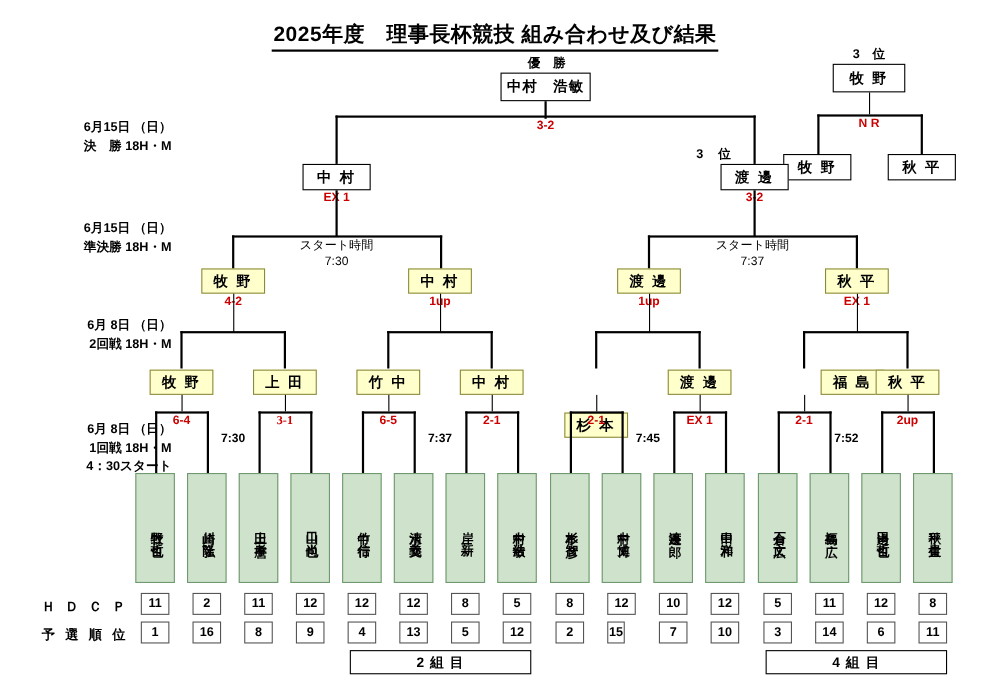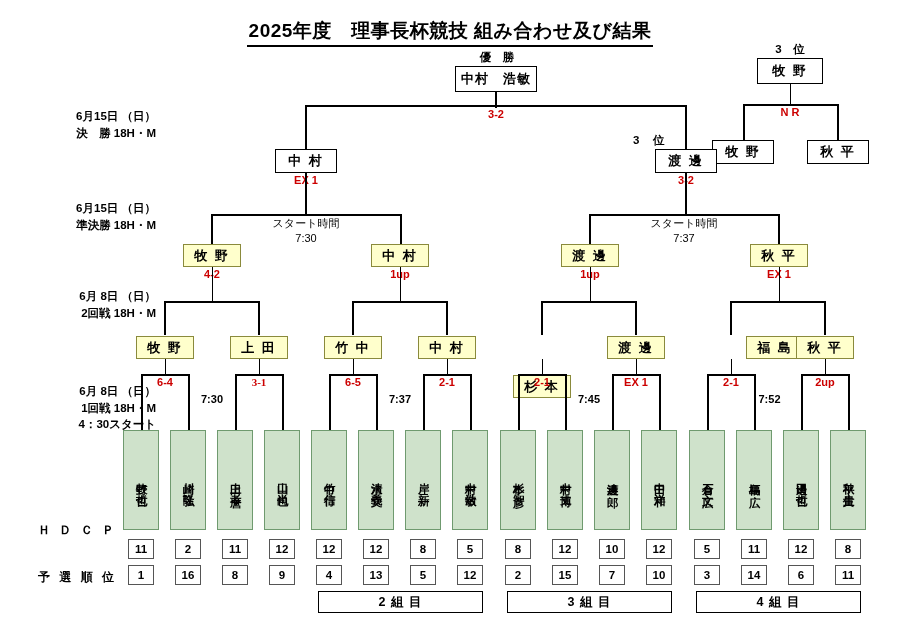--- a/index.html
+++ b/index.html
@@ -349,21 +349,21 @@
     <span class="nm">田邊</span>
     <span class="gap"></span>
     <span class="nm">哲也</span>
   </div>
   <div class="abs gbox" style="left:830px;top:430px;width:36px;height:100px;">
     <span class="nm">秋平</span>
     <span class="gap"></span>
     <span class="nm">貴生</span>
   </div>
 
-  <div class="abs hdcplabel" style="left:38px;top:522px;">Ｈ Ｄ Ｃ Ｐ</div>
+  <div class="abs hdcplabel" style="left:38px;top:543px;">Ｈ Ｄ Ｃ Ｐ</div>
   <div class="abs numbox" style="left:128px;top:539px;width:26px;height:20px;">11</div>
   <div class="abs numbox" style="left:175px;top:539px;width:26px;height:20px;">2</div>
   <div class="abs numbox" style="left:222px;top:539px;width:26px;height:20px;">11</div>
   <div class="abs numbox" style="left:269px;top:539px;width:26px;height:20px;">12</div>
   <div class="abs numbox" style="left:316px;top:539px;width:26px;height:20px;">12</div>
   <div class="abs numbox" style="left:363px;top:539px;width:26px;height:20px;">12</div>
   <div class="abs numbox" style="left:410px;top:539px;width:26px;height:20px;">8</div>
   <div class="abs numbox" style="left:457px;top:539px;width:26px;height:20px;">5</div>
   <div class="abs numbox" style="left:505px;top:539px;width:26px;height:20px;">8</div>
   <div class="abs numbox" style="left:552px;top:539px;width:26px;height:20px;">12</div>
@@ -377,25 +377,24 @@
   <div class="abs hdcplabel" style="left:38px;top:569px;">予 選 順 位</div>
   <div class="abs numbox" style="left:128px;top:565px;width:26px;height:20px;">1</div>
   <div class="abs numbox" style="left:175px;top:565px;width:26px;height:20px;">16</div>
   <div class="abs numbox" style="left:222px;top:565px;width:26px;height:20px;">8</div>
   <div class="abs numbox" style="left:269px;top:565px;width:26px;height:20px;">9</div>
   <div class="abs numbox" style="left:316px;top:565px;width:26px;height:20px;">4</div>
   <div class="abs numbox" style="left:363px;top:565px;width:26px;height:20px;">13</div>
   <div class="abs numbox" style="left:410px;top:565px;width:26px;height:20px;">5</div>
   <div class="abs numbox" style="left:457px;top:565px;width:26px;height:20px;">12</div>
   <div class="abs numbox" style="left:505px;top:565px;width:26px;height:20px;">2</div>
-  <div class="abs numbox" style="left:552px;top:565px;width:26px;height:20px;">15</div>
+  <div class="abs numbox" style="left:552px;top:565px;width:16px;height:20px;">15</div>
   <div class="abs numbox" style="left:599px;top:565px;width:26px;height:20px;">7</div>
   <div class="abs numbox" style="left:646px;top:565px;width:26px;height:20px;">10</div>
   <div class="abs numbox" style="left:694px;top:565px;width:26px;height:20px;">3</div>
   <div class="abs numbox" style="left:741px;top:565px;width:26px;height:20px;">14</div>
   <div class="abs numbox" style="left:788px;top:565px;width:26px;height:20px;">6</div>
   <div class="abs numbox" style="left:835px;top:565px;width:26px;height:20px;">11</div>
 
   <div class="abs groupbox" style="left:318px;top:591px;width:165px;height:22px;">2 組 目</div>
-  <div class="abs groupbox" style="left:507px;top:591px;width:165px;height:22px;">3 組 目</div>
   <div class="abs groupbox" style="left:696px;top:591px;width:165px;height:22px;">4 組 目</div>
 
 </div>
 
 </body></html>

